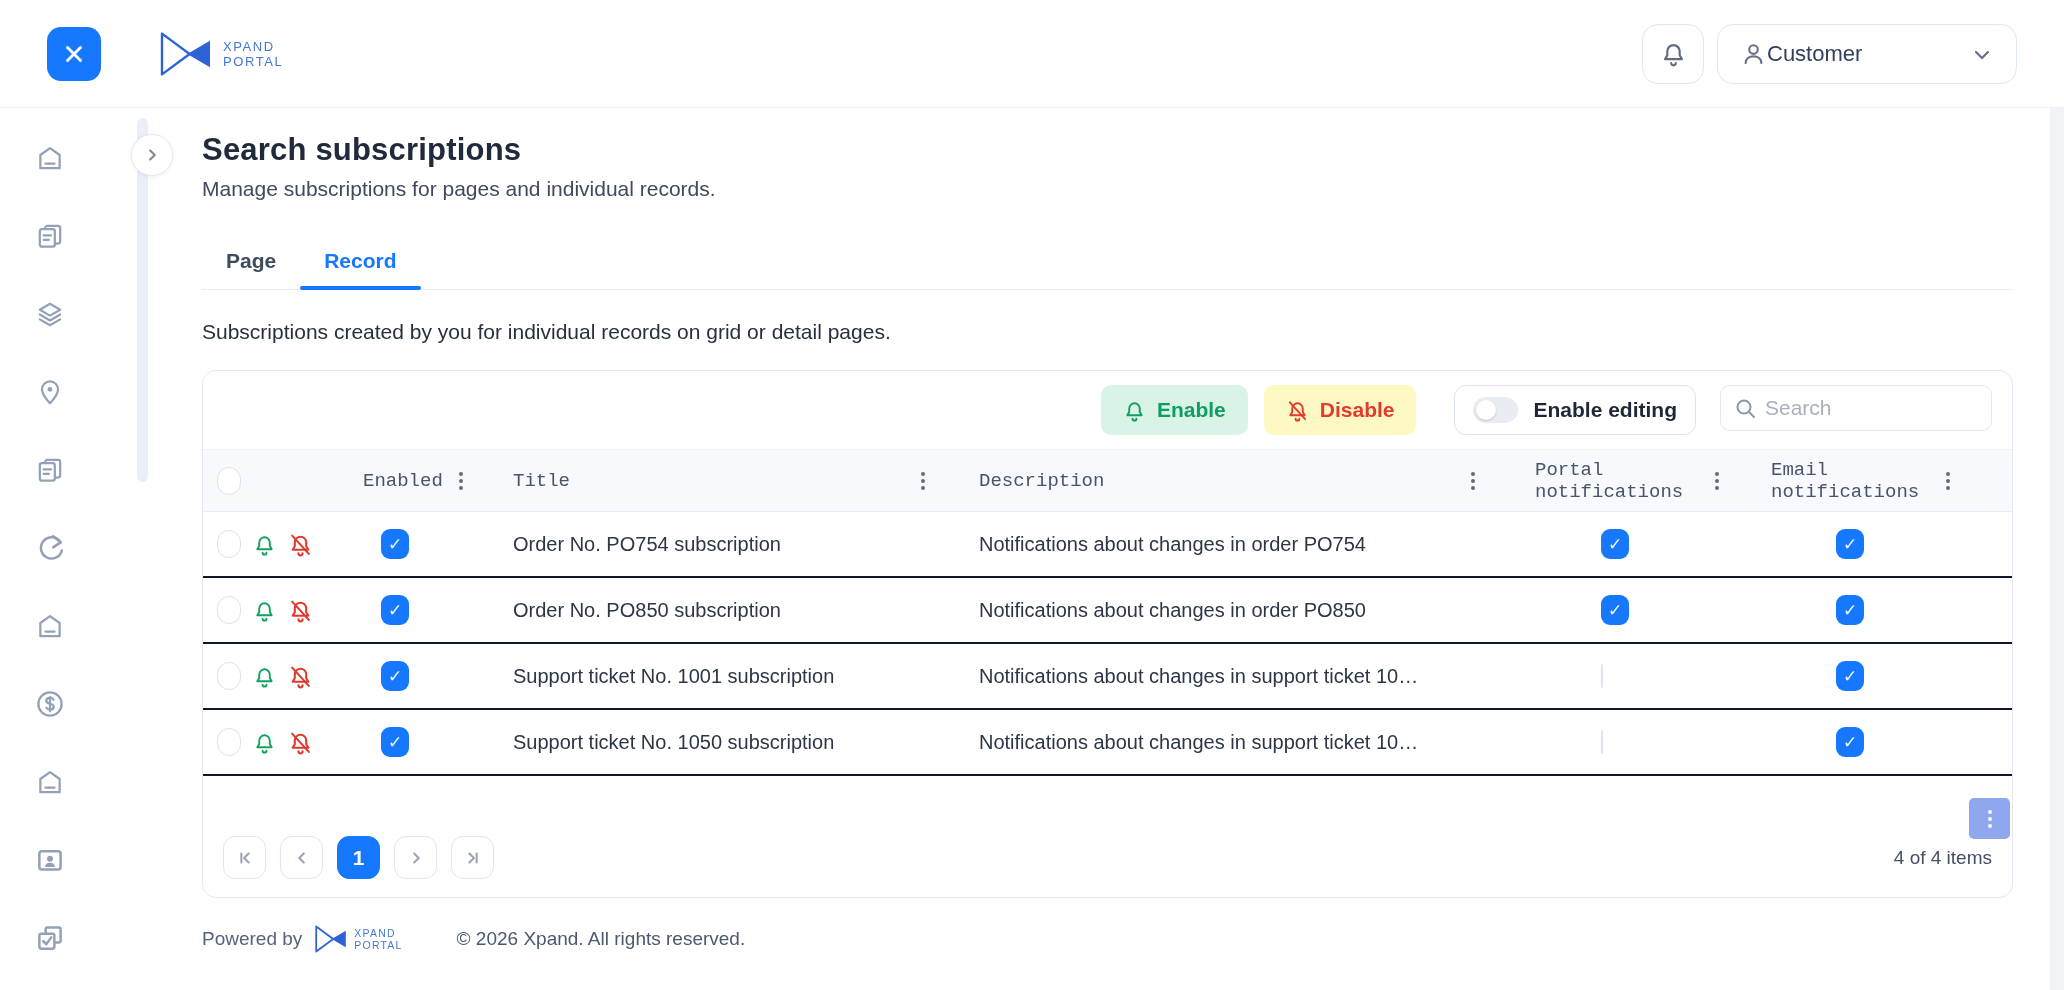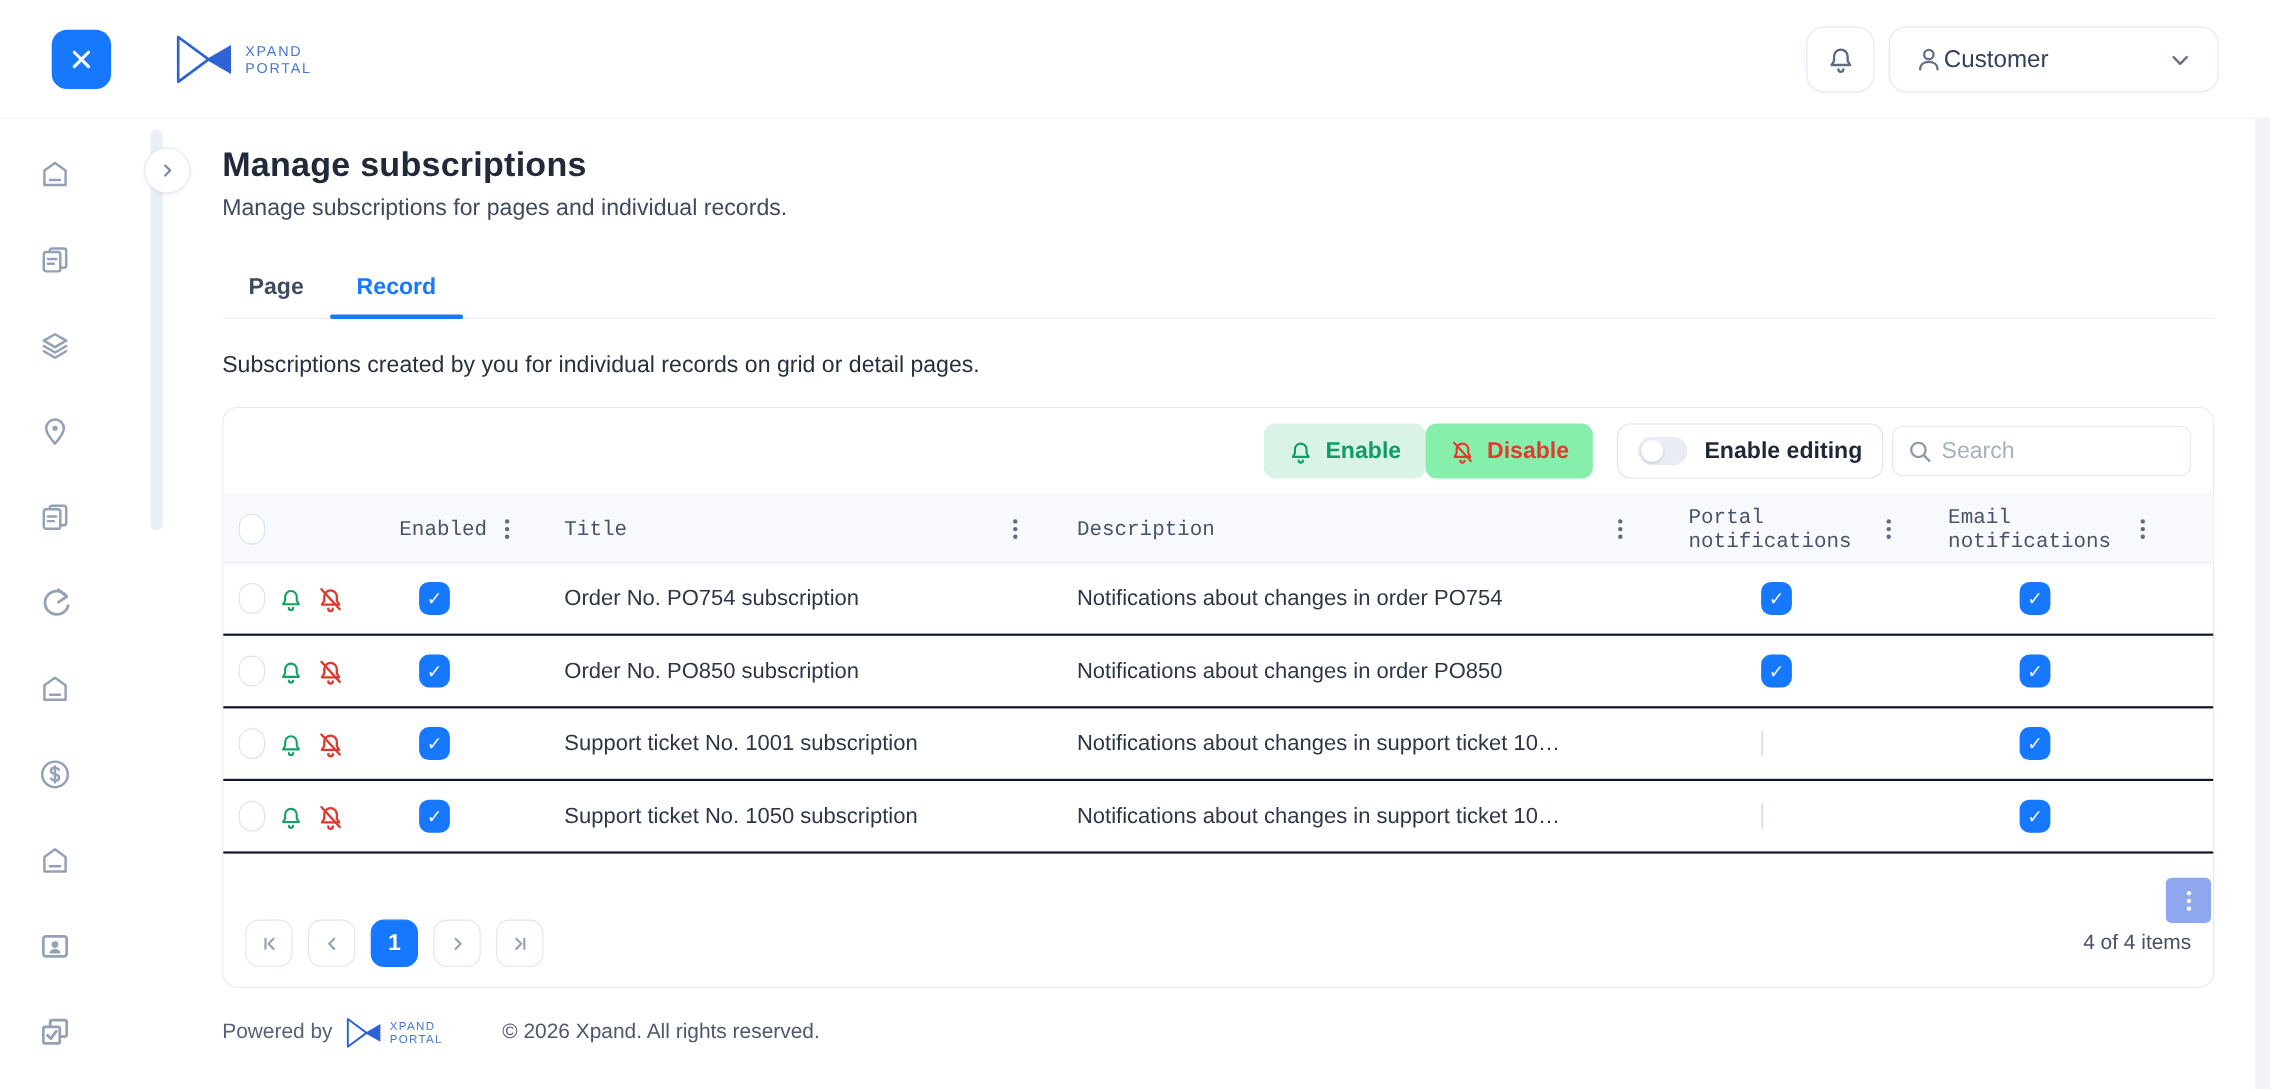--- a/index.html
+++ b/index.html
@@ -33,24 +33,24 @@
   .page-title { margin-top:24px; font-size:31px; font-weight:700; color:#212a3a; letter-spacing:.2px; }
   .page-subtitle { margin-top:9px; font-size:21px; color:#3f4a5e; }
   .tabs { margin-top:36px; display:flex; border-bottom:1px solid #e9edf4; }
   .tab { padding:12px 24px 16px; font-size:21px; font-weight:700; color:#3e4a5e; position:relative; cursor:pointer; }
   .tab.active { color:#1677ff; }
   .tab.active::after { content:""; position:absolute; left:0; right:0; bottom:-1px; height:4px; background:#1677ff; border-radius:2px; }
   .grid-desc { margin-top:30px; font-size:21px; font-weight:500; color:#27303f; }
 
   
   .card { margin-top:26px; border:1px solid #e4e9f1; border-radius:14px; position:relative; background:#fff; }
-  .card-toolbar { display:flex; justify-content:flex-end; align-items:center; padding:14px 20px; }
+  .card-toolbar { display:flex; justify-content:flex-end; align-items:flex-start; padding:14px 20px; gap:16px; }
   .btn { display:flex; align-items:center; gap:11px; height:50px; padding:0 22px; border-radius:10px; font-size:21px; font-weight:600; cursor:pointer; border:none; }
   .btn-enable { background:#d9f3e6; color:#0f9d63; }
-  .btn-disable { background:#86efac; color:#e23a2e; }
+  .btn-disable { background:#fef9c3; color:#e23a2e; }
   .editing-pill { display:flex; align-items:center; gap:15px; height:50px; padding:0 18px; border:1px solid #dde4ee; border-radius:12px; margin-left:22px; margin-right:8px; font-size:21px; font-weight:600; color:#1d2737; background:#fff; cursor:pointer; }
   .toggle { width:45px; height:26px; border-radius:13px; background:#e9edf3; position:relative; flex:none; }
   .toggle::after { content:""; position:absolute; left:3px; top:3px; width:20px; height:20px; background:#fff; border-radius:50%; box-shadow:0 1px 2px rgba(0,0,0,.18); }
   .search-box { position:relative; width:272px; }
   .search-box input { width:100%; height:46px; border:1px solid #e3e8f0; border-radius:10px; padding:0 14px 0 44px; font-size:21px; color:#2b3440; outline:none; font-family:"Liberation Sans", sans-serif; }
   .search-box input::placeholder { color:#a8afbd; }
   .search-ic { position:absolute; left:13px; top:11px; color:#8d96a6; }
 
   
   .thead, .trow { display:grid; grid-template-columns:148px 142px 446px 552px 250px 233px; align-items:center; }
@@ -228,21 +228,21 @@
   <div class="sidebar-thumb"></div>
   <div class="expand-btn">
     <span>
       <svg width="22" height="22" viewBox="0 0 24 24" fill="none" stroke="currentColor" stroke-width="2.2" stroke-linecap="round" stroke-linejoin="round">
           <polyline points="10 7 15 12 10 17"></polyline>
         </svg>
     </span>
   </div>
 
   <main class="main">
-    <h1 class="page-title">Manage subscriptions</h1>
+    <h1 class="page-title">Search subscriptions</h1>
     <div class="page-subtitle">Manage subscriptions for pages and individual records.</div>
 
     <div class="tabs">
       <div class="tab">Page</div>
       <div class="tab active">Record</div>
     </div>
 
     <div class="grid-desc">Subscriptions created by you for individual records on grid or detail pages.</div>
 
     <section class="card">

